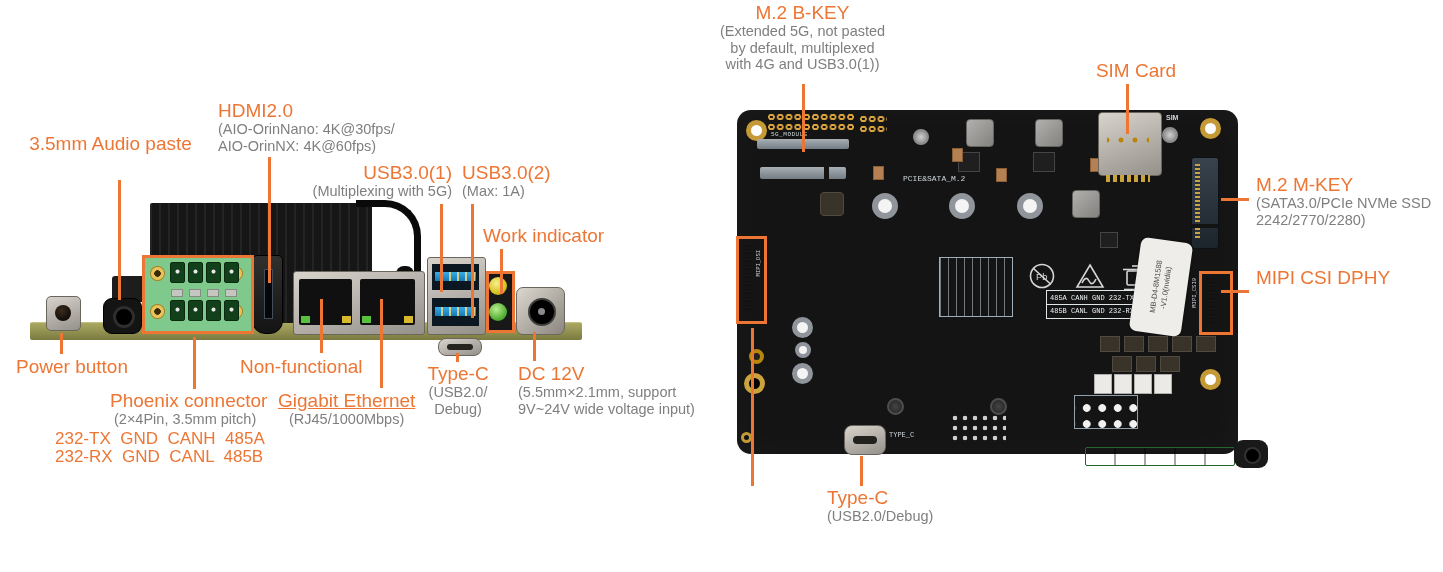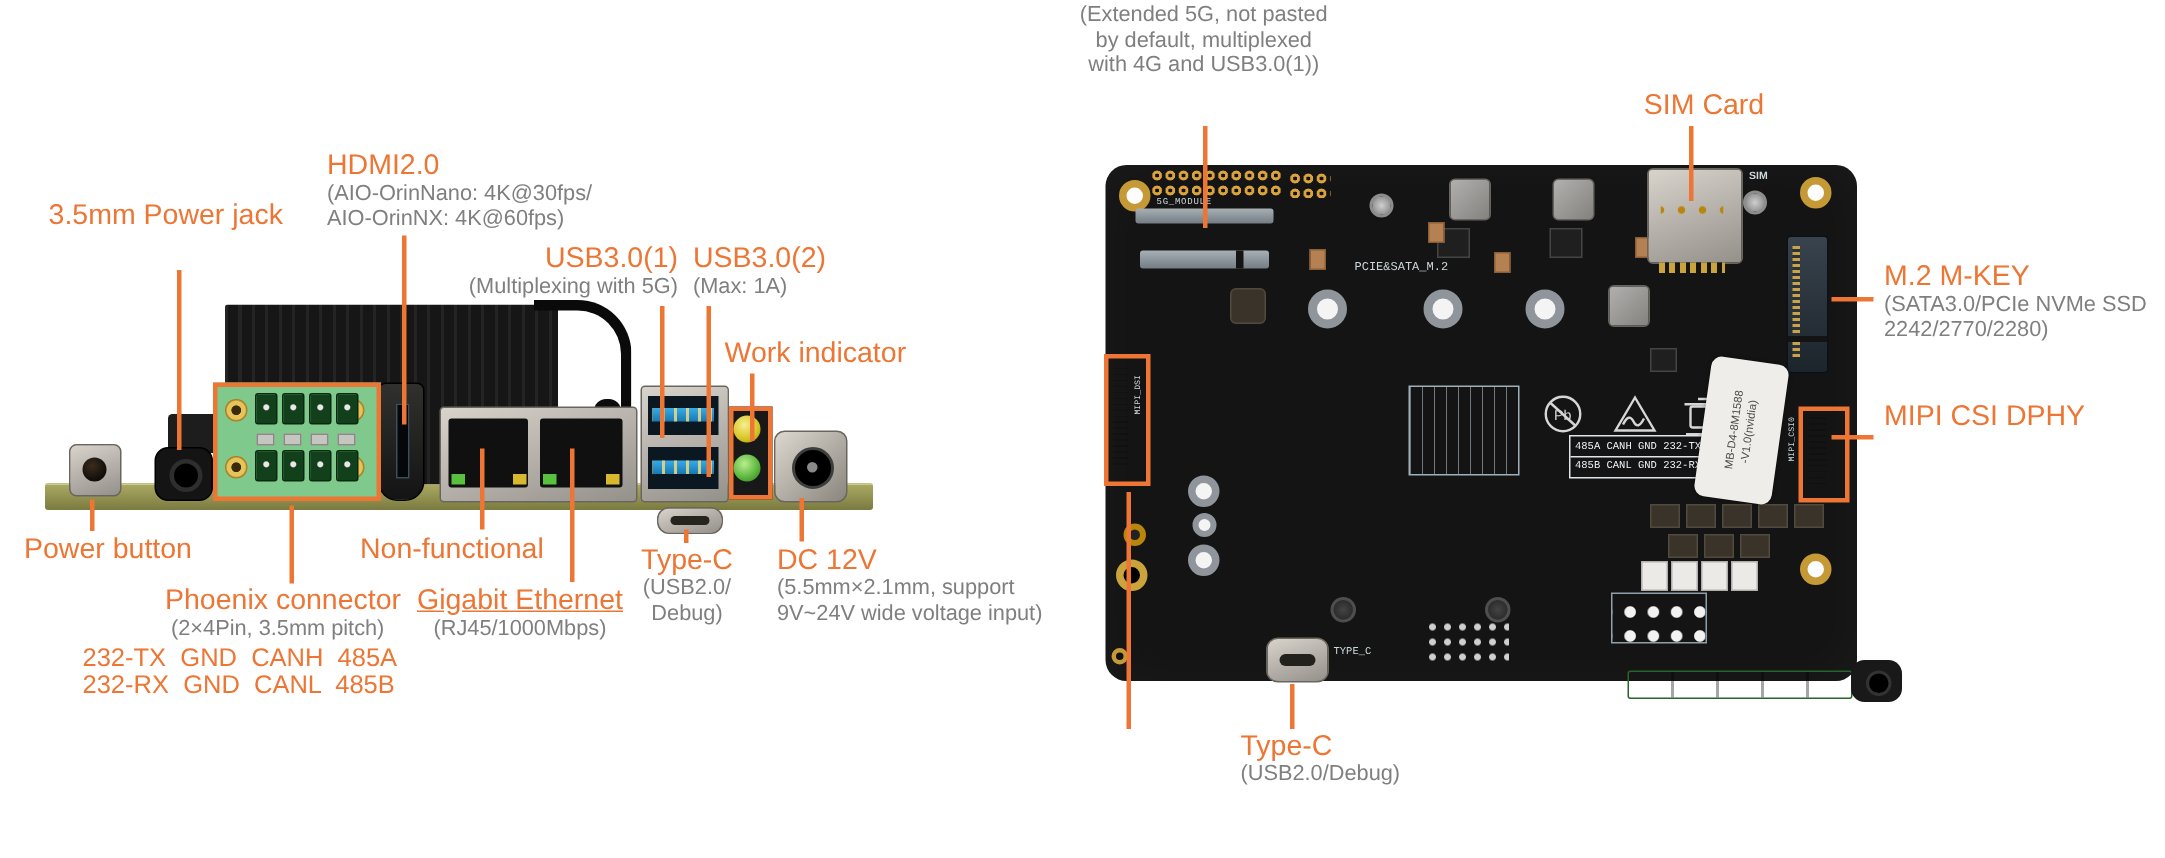--- a/index.html
+++ b/index.html
@@ -129,21 +129,21 @@
   <div class="leader" style="left:471px;top:204px;height:114px;"></div>
   <div class="leader" style="left:500px;top:249px;height:45px;"></div>
   <div class="leader" style="left:60px;top:333px;height:21px;"></div>
   <div class="leader" style="left:193px;top:337px;height:52px;"></div>
   <div class="leader" style="left:320px;top:299px;height:54px;"></div>
   <div class="leader" style="left:380px;top:299px;height:89px;"></div>
   <div class="leader" style="left:456px;top:353px;height:9px;"></div>
   <div class="leader" style="left:533px;top:332px;height:29px;"></div>
 
   <div class="block center" style="left:3px;top:133px;width:215px;">
-    <span class="t">3.5mm Power jack</span>
+    <span class="t">3.5mm Audio paste</span>
   </div>
   <div class="block" style="left:218px;top:100px;">
     <span class="t">HDMI2.0</span>
     <span class="s">(AIO-OrinNano: 4K@30fps/
 AIO-OrinNX: 4K@60fps)</span>
   </div>
   <div class="block right" style="left:300px;top:162px;width:152px;">
     <span class="t">USB3.0(1)</span>
     <span class="s">(Multiplexing with 5G)</span>
   </div>
@@ -281,20 +281,21 @@
   </div>
 
   <div class="leader" style="left:802px;top:84px;height:68px;"></div>
   <div class="leader" style="left:1126px;top:84px;height:50px;"></div>
   <div class="hleader" style="left:1221px;top:198px;width:28px;"></div>
   <div class="hleader" style="left:1221px;top:290px;width:28px;"></div>
   <div class="leader" style="left:751px;top:328px;height:158px;"></div>
   <div class="leader" style="left:860px;top:456px;height:30px;"></div>
 
   <div class="block center" style="left:700px;top:2px;width:205px;">
+    <span class="t">M.2 B-KEY</span>
     <span class="s">(Extended 5G, not pasted
 by default, multiplexed
 with 4G and USB3.0(1))</span>
   </div>
   <div class="block center" style="left:1086px;top:60px;width:100px;">
     <span class="t">SIM Card</span>
   </div>
   <div class="block" style="left:1256px;top:174px;">
     <span class="t">M.2 M-KEY</span>
     <span class="s">(SATA3.0/PCIe NVMe SSD

